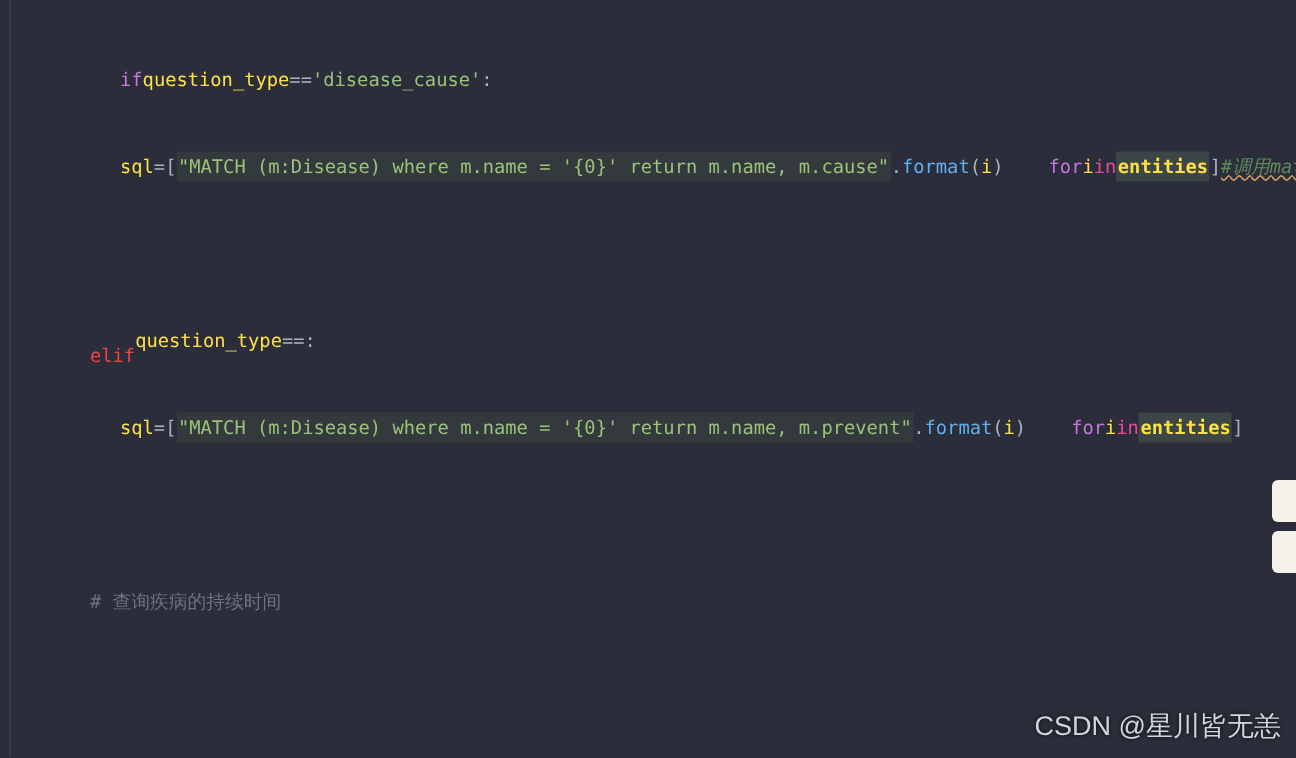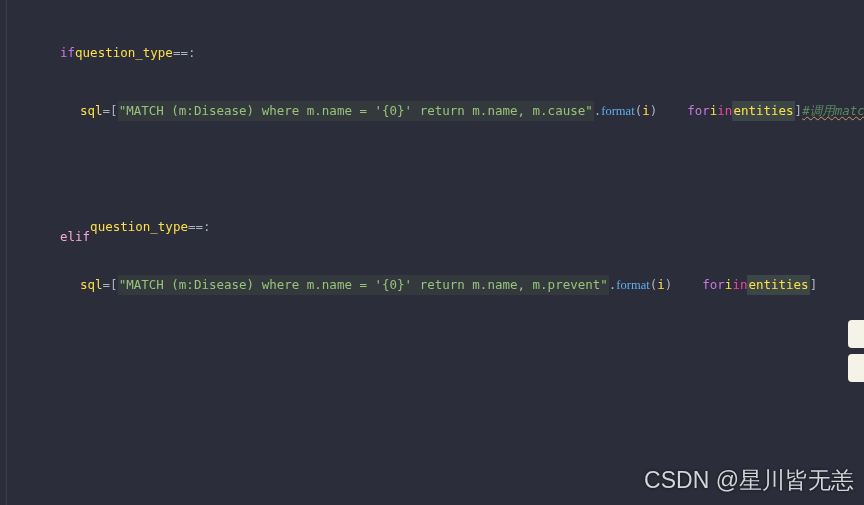--- a/index.html
+++ b/index.html
@@ -22,40 +22,40 @@
       padding: 4px 0 4px 20px;
       white-space: pre;
     }
     .line {
       height: 18px;
       display: flex;
       align-items: center;
     }
     .indent1 { padding-left: 40px; }
     .indent2 { padding-left: 60px; }
-    .kw-if { color: #c678dd; }
-    .kw-elif { color: #f9a8d4; margin-top: 20px; }
+    .kw-if { color: #c678dd; margin-left: 20px; }
+    .kw-elif { color: #ef4444; margin-top: 20px; }
     .kw-for { color: #c678dd; margin-left: 30px; }
     .kw-in { color: #ec4899; }
     .var { color: #fde047; }
     .op { color: #abb2bf; }
     .string { color: #98c379; }
     .string-dark { background-color: rgba(70, 80, 70, 0.35); padding: 0 1px; }
-    .method { color: #61afef; font-family: Liberation Serif, serif; }
+    .method { color: #61afef; }
     .comment { color: #6b7280; }
     .comment-green { color: #5c8a5c; font-style: italic; }
     .punct { color: #abb2bf; }
     .typo { text-decoration: underline wavy #d19a66; text-decoration-thickness: 1px; }
-    .entities-hl { background-color: rgba(100, 128, 100, 0.3); padding: 0 1px; }
+    .entities-hl { background-color: rgba(100, 128, 100, 0.3); padding: 0 1px; font-weight: bold; }
     .watermark {
       position: absolute;
       bottom: 6px;
       right: 10px;
       color: #d1d5db;
-      font-size: 23px;
+      font-size: 18px;
       font-family: sans-serif;
       text-shadow: 0 0 3px rgba(0,0,0,0.8);
     }
     .right-icons {
       position: absolute;
       right: 0;
       top: 320px;
       display: flex;
       flex-direction: column;
       gap: 6px;
@@ -83,26 +83,27 @@
       background: #3a3d4d;
     }
   </style>
 </head>
 <body>
 
 <div class="left-gutter"></div>
 <div class="gutter-line"></div>
 
 <div class="editor">
-  <div class="line indent1"><span class="kw-if">if</span> <span class="var">question_type</span> <span class="op">==</span> <span class="punct">:</span></div>
+  <div class="line indent1"><span class="kw-if">if</span> <span class="var">question_type</span> <span class="op">==</span> <span class="string">'disease_cause'</span><span class="punct">:</span></div>
   <div class="line indent2"><span class="var">sql</span> <span class="op">=</span> <span class="punct">[</span><span class="string string-dark">"MATCH (m:Disease) where m.name = '{0}' return m.name, m.cause"</span><span class="punct">.</span><span class="method">format</span><span class="punct">(</span><span class="var">i</span><span class="punct">)</span> <span class="kw-for">for</span> <span class="var">i</span> <span class="kw-in">in</span> <span class="var entities-hl">entities</span><span class="punct">]</span><span class="comment-green typo">#调用match语句</span></div>
   <div class="line"></div>
   <div class="line indent1"><span class="kw-elif">elif</span> <span class="var">question_type</span> <span class="op">==</span> <span class="punct">:</span></div>
   <div class="line indent2"><span class="var">sql</span> <span class="op">=</span> <span class="punct">[</span><span class="string string-dark">"MATCH (m:Disease) where m.name = '{0}' return m.name, m.prevent"</span><span class="punct">.</span><span class="method">format</span><span class="punct">(</span><span class="var">i</span><span class="punct">)</span> <span class="kw-for">for</span> <span class="var">i</span> <span class="kw-in">in</span> <span class="var entities-hl">entities</span><span class="punct">]</span></div>
   <div class="line"></div>
+  <div class="line indent1"><span class="comment"># 查询疾病的持续时间</span></div>
   
   
   
   
   
   
   
   
   
   

